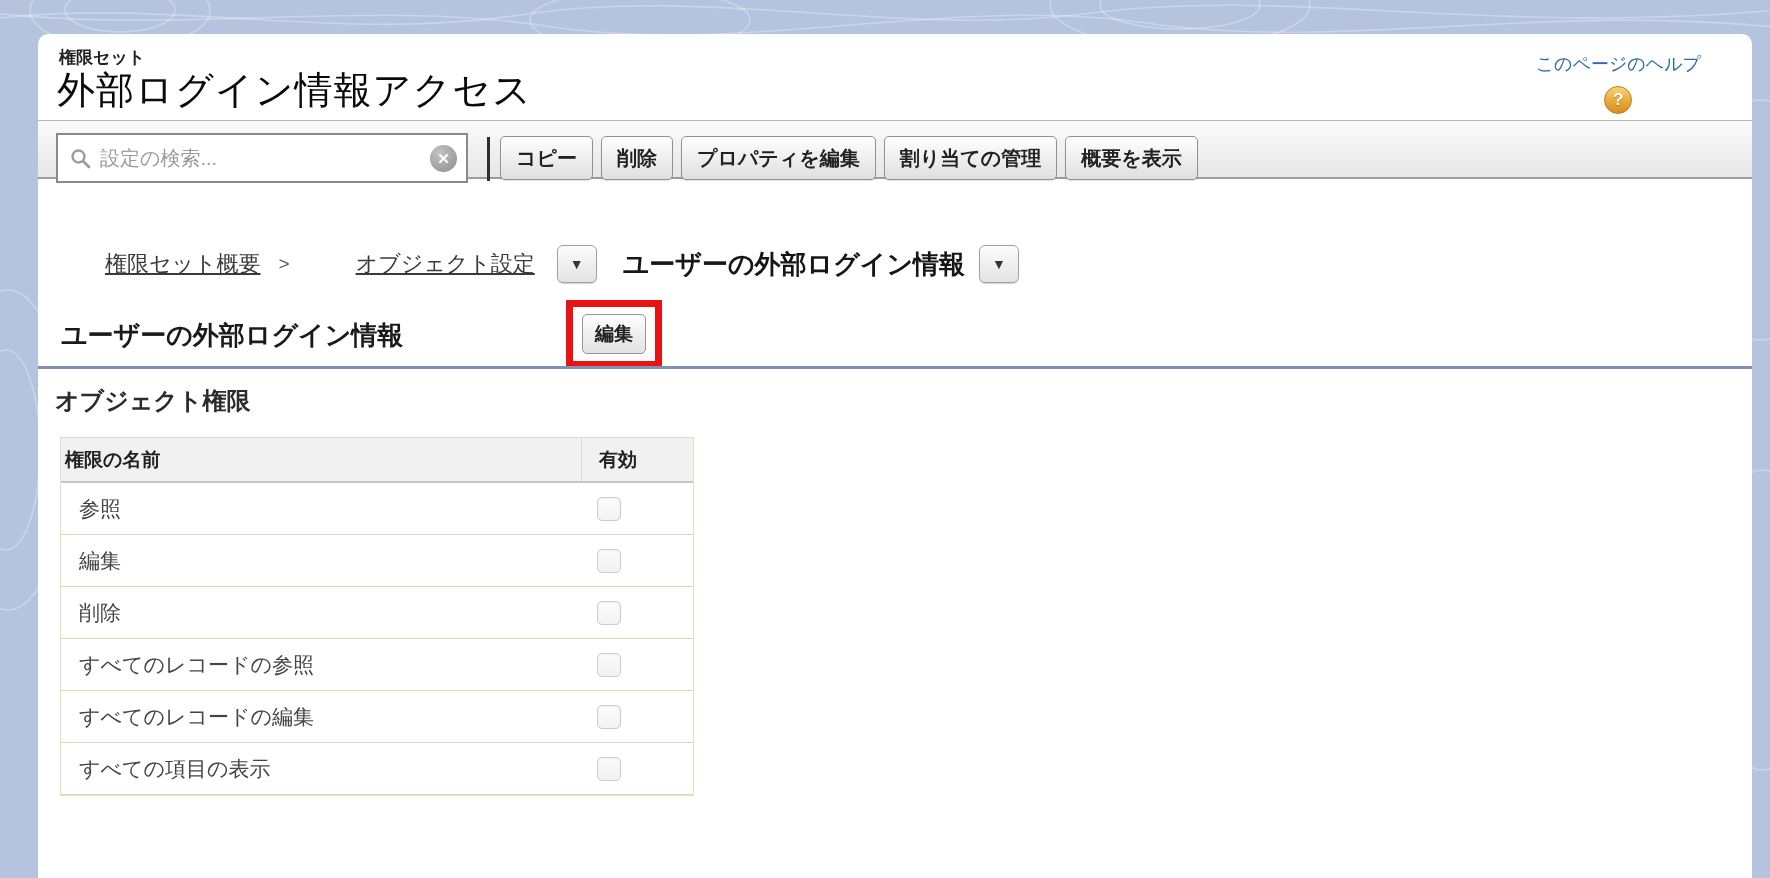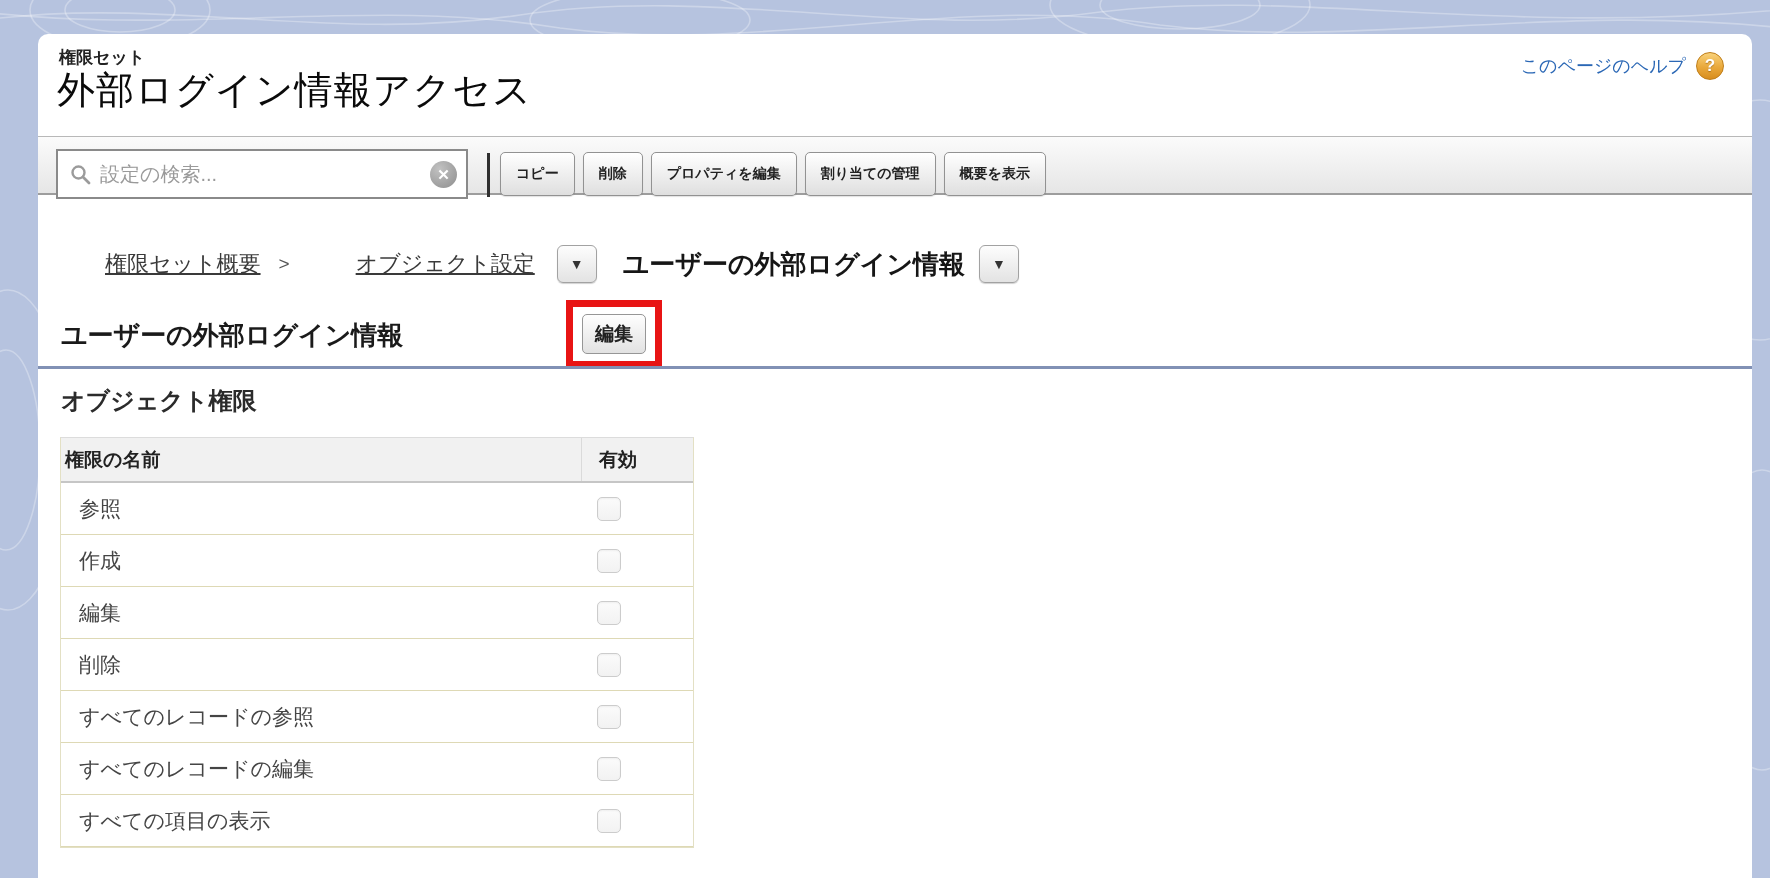--- a/index.html
+++ b/index.html
@@ -10,47 +10,47 @@
   .bg-pattern { position:absolute; left:0; top:0; z-index:0; }
 
   .card { position:absolute; left:38px; top:34px; width:1714px; height:844px;
     background:#ffffff; border-radius:10px 10px 0 0; z-index:1; }
 
   
   .category-label { position:absolute; left:21px; top:12px; font-size:17px;
     font-weight:bold; color:#222; }
   .page-title { position:absolute; left:19px; top:31px; font-size:38px;
     font-weight:400; color:#0a0a0a; letter-spacing:1px; }
-  .help { position:absolute; right:28px; top:18px; display:flex;
-    align-items:center; gap:10px; }
+  .help { position:absolute; right:51px; top:18px; display:flex;
+    align-items:center; gap:10px;flex-direction:column; }
   .help-link { font-size:18px; color:#2a67b5; text-decoration:none; cursor:pointer; }
   .help-icon { width:28px; height:28px; border-radius:50%;
     background:linear-gradient(#f9d27a 0%, #e9a83a 55%, #d88d1d 100%);
     border:1px solid #bf7d18; color:#fff; font-size:17px; font-weight:bold;
     text-align:center; line-height:26px; cursor:pointer;
     text-shadow:0 1px 1px rgba(120,70,0,.5); }
 
   
-  .toolbar { position:absolute; left:0; right:0; top:102px; height:59px;
+  .toolbar { position:absolute; left:0; right:0; top:86px; height:59px;
     background:linear-gradient(#fbfbfb, #e6e6e6);
     border-top:1px solid #b8b8b8; border-bottom:2px solid #9d9d9d; }
   .search-box { position:absolute; left:18px; top:12px; width:412px; height:50px;
     background:#fff; border:2px solid #8a8a8a; display:flex; align-items:center; }
   .search-box svg { flex:0 0 auto; margin:0 9px 0 12px; }
   .search-input { border:none; outline:none; flex:1; font-size:20px; color:#333;
     font-family:inherit; min-width:0; }
   .search-input::placeholder { color:#9a9a9a; }
   .clear-btn { flex:0 0 auto; width:27px; height:27px; border-radius:50%;
     background:radial-gradient(circle at 35% 30%, #c2c2c2, #8d8d8d);
     color:#fff; font-size:15px; font-weight:bold; text-align:center;
     line-height:27px; margin-right:9px; cursor:pointer; border:none; }
   .vsep { position:absolute; left:449px; top:16px; width:3px; height:44px;
     background:#2f2f2f; }
   .btn-row { position:absolute; left:462px; top:15px; display:flex; gap:8px; }
-  .sf-btn { height:44px; padding:0 15px; font-size:14px; font-weight:bold;
+  .sf-btn { height:44px; padding:0 15px; font-size:20px; font-weight:bold;
     color:#222; background:linear-gradient(#ffffff,#dfdfdf);
     border:1px solid #929292; border-radius:5px; cursor:pointer;
     box-shadow:0 1px 1px rgba(0,0,0,.12); font-family:inherit; }
 
   
   .breadcrumb { position:absolute; left:19px; top:210px; height:40px;
     display:flex; align-items:center; font-size:22px; }
   .crumb-link { color:#3a3a3a; text-decoration:underline; cursor:pointer;margin-left:48px; }
   .crumb-sep { color:#555; font-size:19px; margin:0 18px; }
   .chev-btn { width:40px; height:38px; border:1px solid #a2a2a2; border-radius:6px;
@@ -66,21 +66,21 @@
   .annotation-box { position:absolute; left:528px; top:266px;
     border:7px solid #e81414; padding:7px 9px; }
   .edit-btn { height:40px; padding:0 12px; font-size:19px; font-weight:bold;
     color:#222; background:linear-gradient(#fefefe,#e2e2e2);
     border:1px solid #969696; border-radius:5px; cursor:pointer;
     font-family:inherit; }
   .blue-divider { position:absolute; left:0; right:0; top:332px; height:3px;
     background:#8191b5; }
 
   
-  .perm-heading { position:absolute; left:23px; top:351px; font-size:24px;
+  .perm-heading { position:absolute; left:17px; top:351px; font-size:24px;
     font-weight:bold; color:#2b2b2b; }
   .perm-table { position:absolute; left:22px; top:403px; width:634px;
     border:1px solid #e3e0c4; border-top:1px solid #dcdcdc; }
   .perm-head { display:flex; height:45px; background:#f1f1f1;
     border-bottom:2px solid #c6c6c6; align-items:center; }
   .perm-head .col-name { width:520px; padding-left:4px; font-size:19px;
     font-weight:bold; color:#222; }
   .perm-head .col-enabled { flex:1; border-left:1px solid #dadada;
     padding-left:17px; font-size:19px; font-weight:bold; color:#222;
     align-self:stretch; display:flex; align-items:center; }
@@ -164,26 +164,20 @@
       <div class="col-enabled">有効</div>
     </div>
 
     <div class="perm-row">
       <div class="cell-name">参照</div>
       <div class="cell-enabled">
         <div class="checkbox"></div>
       </div>
     </div>
     <div class="perm-row">
-      <div class="cell-name">作成</div>
-      <div class="cell-enabled">
-        <div class="checkbox"></div>
-      </div>
-    </div>
-    <div class="perm-row">
       <div class="cell-name">編集</div>
       <div class="cell-enabled">
         <div class="checkbox"></div>
       </div>
     </div>
     <div class="perm-row">
       <div class="cell-name">削除</div>
       <div class="cell-enabled">
         <div class="checkbox"></div>
       </div>

